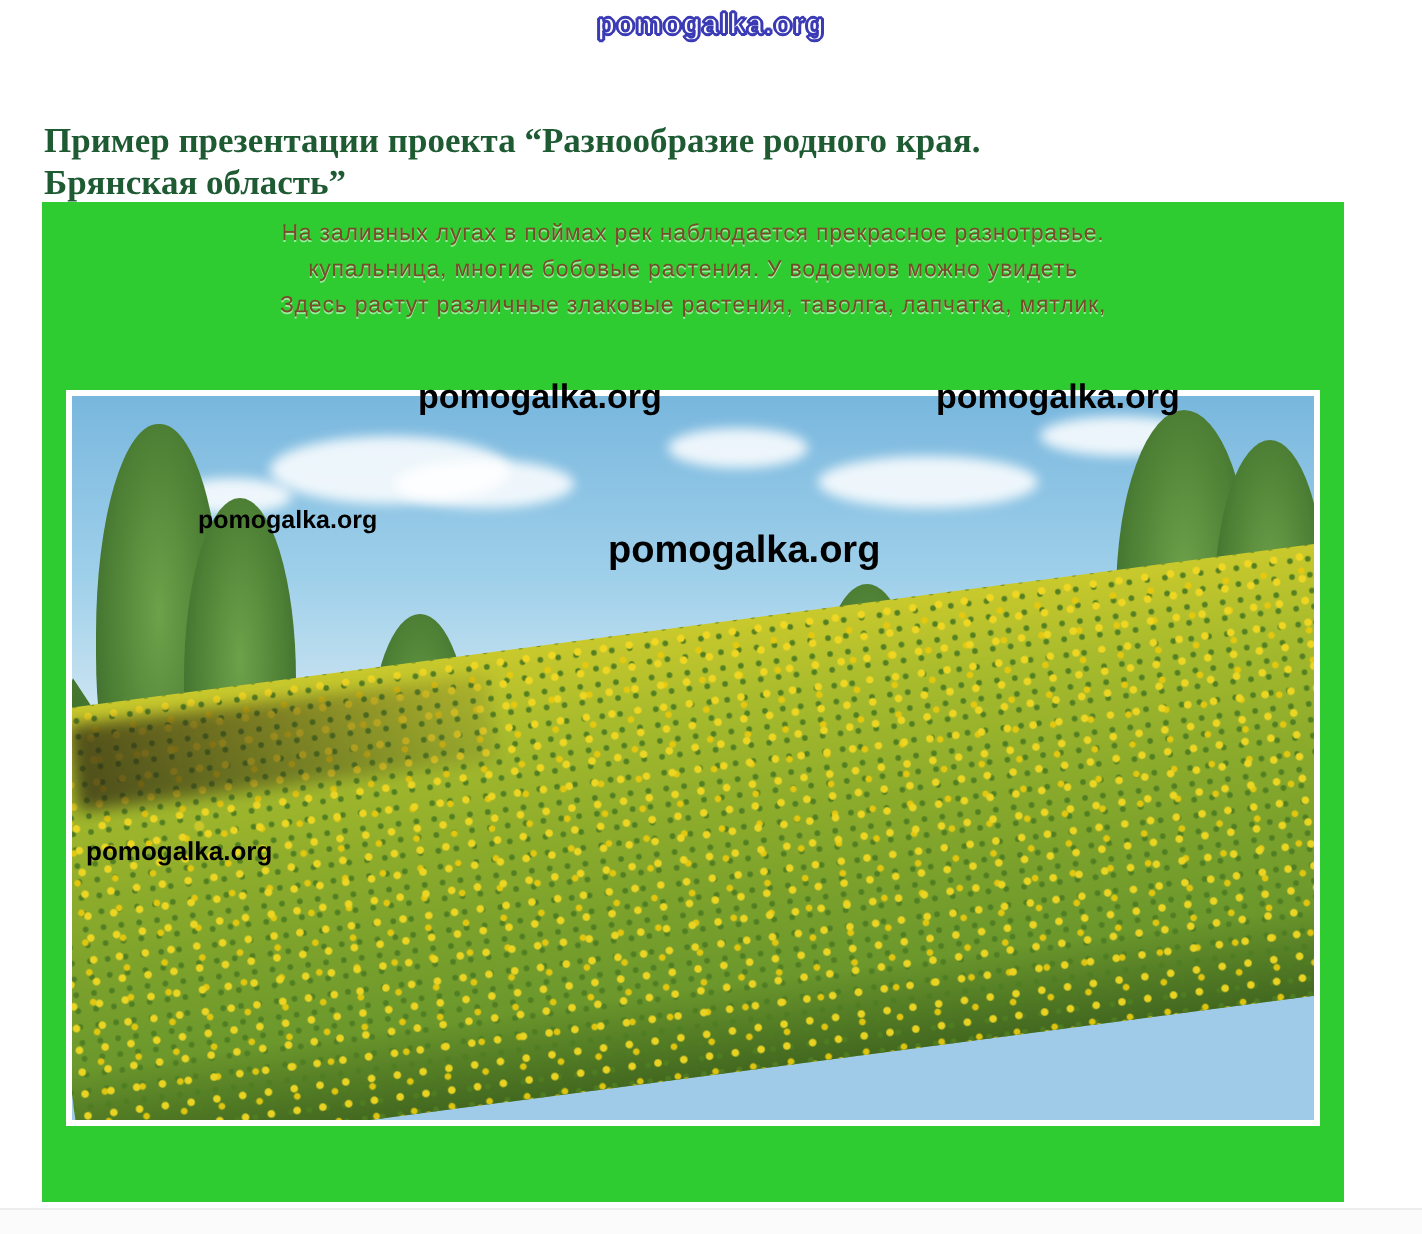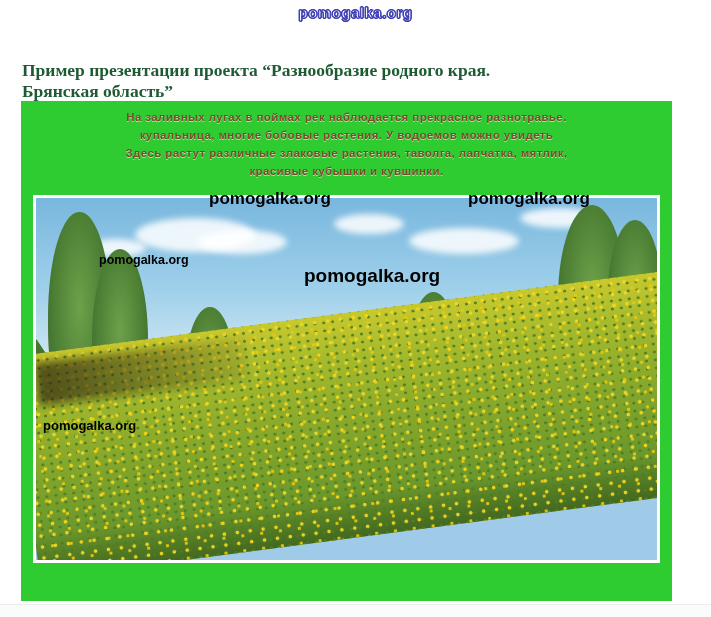--- a/index.html
+++ b/index.html
@@ -37,21 +37,21 @@
     position:absolute;left:21px;top:101px;
     width:651px;height:500px;
     background:#2ecc31;
     box-sizing:border-box;
     overflow:hidden;
   }
   .slide-header{
     position:absolute;left:0;right:0;top:7px;
     text-align:center;
     font-family:"Liberation Sans", sans-serif;
-    font-size:11.5px;font-weight:700;
+    font-size:11.5px;font-weight:400;
     line-height:18px;
     color:#7b4a2b;
     letter-spacing:.4px;
     text-shadow:0 1px 0 rgba(255,255,255,.55);
     padding:0 18px;
     box-sizing:border-box;
   }
   .slide-header div{white-space:nowrap;}
 
   
@@ -178,21 +178,20 @@
   <br>
   <span>Брянская область”</span>
 </h1>
 
 <div class="slide">
 
   <div class="slide-header">
     <div>На заливных лугах в поймах рек наблюдается прекрасное разнотравье.</div>
     <div>купальница, многие бобовые растения. У водоемов можно увидеть</div>
     <div>Здесь растут различные злаковые растения, таволга, лапчатка, мятлик,</div>
-    <div>красивые кубышки и кувшинки.</div>
   </div>
 
   <div class="photo-frame">
     <div class="photo">
       <div class="sky">
         <div class="cloud c1"></div>
         <div class="cloud c2"></div>
         <div class="cloud c3"></div>
         <div class="cloud c4"></div>
         <div class="cloud c5"></div>

